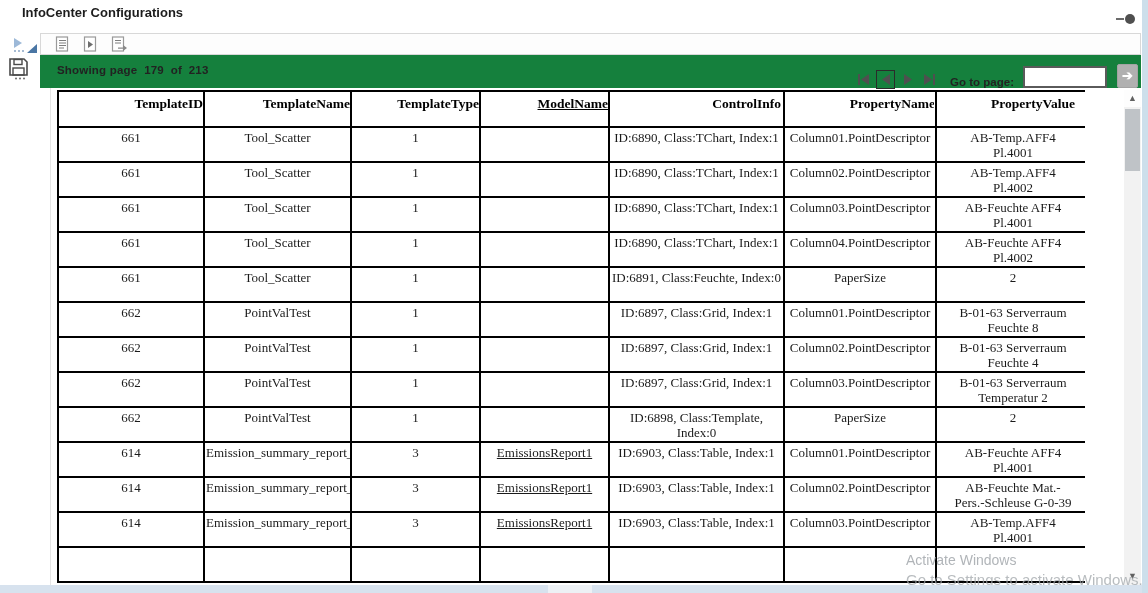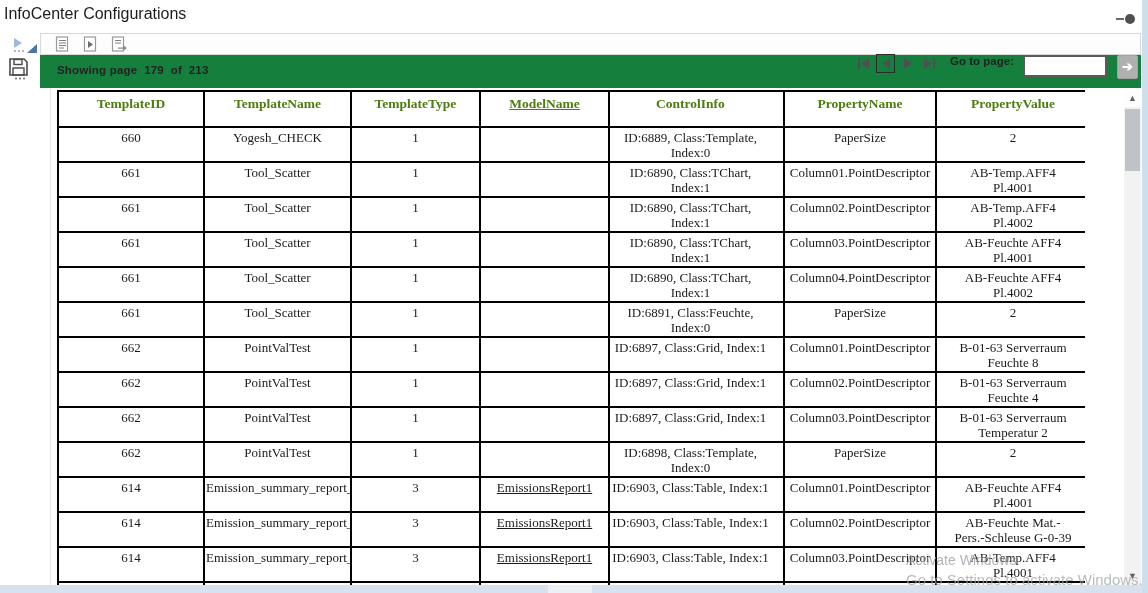--- a/index.html
+++ b/index.html
@@ -1,62 +1,62 @@
 <!DOCTYPE html>
 <html><head>
 <meta charset="utf-8">
 <style>
   * { margin:0; padding:0; box-sizing:border-box; }
   html,body { width:1148px; height:593px; }
   body {
     position:relative; background:#ffffff; overflow:hidden;
     font-family:"Liberation Sans","DejaVu Sans",sans-serif;
   }
-  .title { position:absolute; left:4px; top:5px; font-size:16px; color:#1c1c1c; }
+  .title { position:absolute; left:22px; top:5px; font-size:13px; color:#1c1c1c;font-weight:bold; }
   .pin { position:absolute; left:1116px; top:14px; width:22px; height:10px; }
   .pin .bar { position:absolute; left:0; top:4px; width:8px; height:2px; background:#6b6b6b; }
   .pin .dot { position:absolute; left:9px; top:0; width:10px; height:10px; border-radius:50%; background:#4f4f4f; }
 
   
   .rail-run { position:absolute; left:12px; top:37px; width:26px; height:17px; }
   .rail-save { position:absolute; left:8px; top:57px; width:22px; height:24px; }
 
   
   .panel { position:absolute; left:40px; top:33px; width:1101px; height:552px; background:#fff; }
   .toolbar {
     height:22px; border:1px solid #d8d8d8; background:#fdfdfd;
     display:flex; align-items:center; padding-left:13px; gap:11px;
   }
   .tbtn { width:17px; height:17px; border:none; background:transparent; padding:0; cursor:pointer; }
   .pagebar { position:relative; height:33px; background:#15803d; }
   .status { position:absolute; left:17px; top:9px; font-size:11.5px; font-weight:bold; color:#222; white-space:pre; letter-spacing:0.2px; }
-  .pager { position:absolute; right:3px; top:0; height:33px; display:flex; align-items:flex-start; gap:5px; }
+  .pager { position:absolute; right:3px; top:0; height:33px; display:flex; align-items:flex-end; gap:5px; }
   .navbtn { width:17px; height:17px; background:transparent; border:none; padding:1px; display:flex; align-items:center; justify-content:center; cursor:pointer; }
   .navbtn.focused { outline:1px solid #2b2b2b; }
   .goto-label { font-size:11.5px; font-weight:bold; color:#222; margin-left:7px; }
   .goto-input { width:84px; height:22px; border:2px solid #5a5a5a; background:#fff; font-size:12px; padding:0 3px; margin-left:4px; }
   .gobtn { width:21px; height:24px; background:#b0b0b0; border:1px solid #a3a3a3; border-radius:2px;
            color:#fff; font-size:13px; font-weight:bold; line-height:20px; text-align:center; cursor:pointer; margin-left:5px; }
 
   .grid-edge { position:absolute; left:10px; top:55px; width:1px; height:497px; background:#e5e5e5; }
 
   
   .table-wrap { position:absolute; left:17px; top:57px; width:1028px; height:495px; overflow:hidden; }
   table.cfg { border-collapse:collapse; table-layout:fixed; width:1028px;
               font-family:"Liberation Serif","DejaVu Serif",serif; }
   table.cfg th, table.cfg td {
     border:2px solid #000; text-align:center; vertical-align:top; overflow:hidden;
   }
-  table.cfg th { height:36px; font-size:13.5px; font-weight:bold; padding-top:4px; color:#4d7c0f; }
+  table.cfg th { height:36px; font-size:13.5px; font-weight:bold; padding-top:4px; color:#000000;text-align:right; }
   table.cfg td { height:35px; font-size:13px; padding:2px 4px 0 4px; color:#1a1a1a; line-height:15px; }
   table.cfg th:nth-child(1), table.cfg td:nth-child(1) { width:146px; }
   table.cfg th:nth-child(2), table.cfg td:nth-child(2) { width:147px; }
   table.cfg th:nth-child(3), table.cfg td:nth-child(3) { width:129px; }
   table.cfg th:nth-child(4), table.cfg td:nth-child(4) { width:129px;text-decoration:underline; }
-  table.cfg th:nth-child(5), table.cfg td:nth-child(5) { width:175px; padding-left:2px; padding-right:14px; }
+  table.cfg th:nth-child(5), table.cfg td:nth-child(5) { width:175px; padding-left:2px; padding-right:2px; }
   table.cfg th:nth-child(6), table.cfg td:nth-child(6) { width:152px;border-radius:9px; }
   table.cfg th:nth-child(7), table.cfg td:nth-child(7) { width:150px; padding-left:14px; padding-right:10px; }
   table.cfg td:nth-child(2) { padding-left:1px; padding-right:1px; white-space:nowrap; }
 
   
   .vscroll { position:absolute; left:1084px; top:57px; width:17px; height:495px; background:#f2f2f2; }
   .vscroll .up, .vscroll .down { position:absolute; left:0; width:17px; height:17px; background:#fdfdfd;
         color:#616161; font-size:9px; text-align:center; line-height:17px; cursor:pointer; }
   .vscroll .up { top:0; }
   .vscroll .down { bottom:0; background:#f2f2f2; }
@@ -172,29 +172,20 @@
             <th>TemplateName</th>
             <th>TemplateType</th>
             <th>ModelName</th>
             <th>ControlInfo</th>
             <th>PropertyName</th>
             <th>PropertyValue</th>
           </tr>
         </thead>
       <tbody>
           <tr>
-            <td>660</td>
-            <td>Yogesh_CHECK</td>
-            <td>1</td>
-            <td></td>
-            <td>ID:6889, Class:Template, Index:0</td>
-            <td>PaperSize</td>
-            <td>2</td>
-          </tr>
-          <tr>
             <td>661</td>
             <td>Tool_Scatter</td>
             <td>1</td>
             <td></td>
             <td>ID:6890, Class:TChart, Index:1</td>
             <td>Column01.PointDescriptor</td>
             <td>AB-Temp.AFF4 Pl.4001</td>
           </tr>
           <tr>
             <td>661</td>

